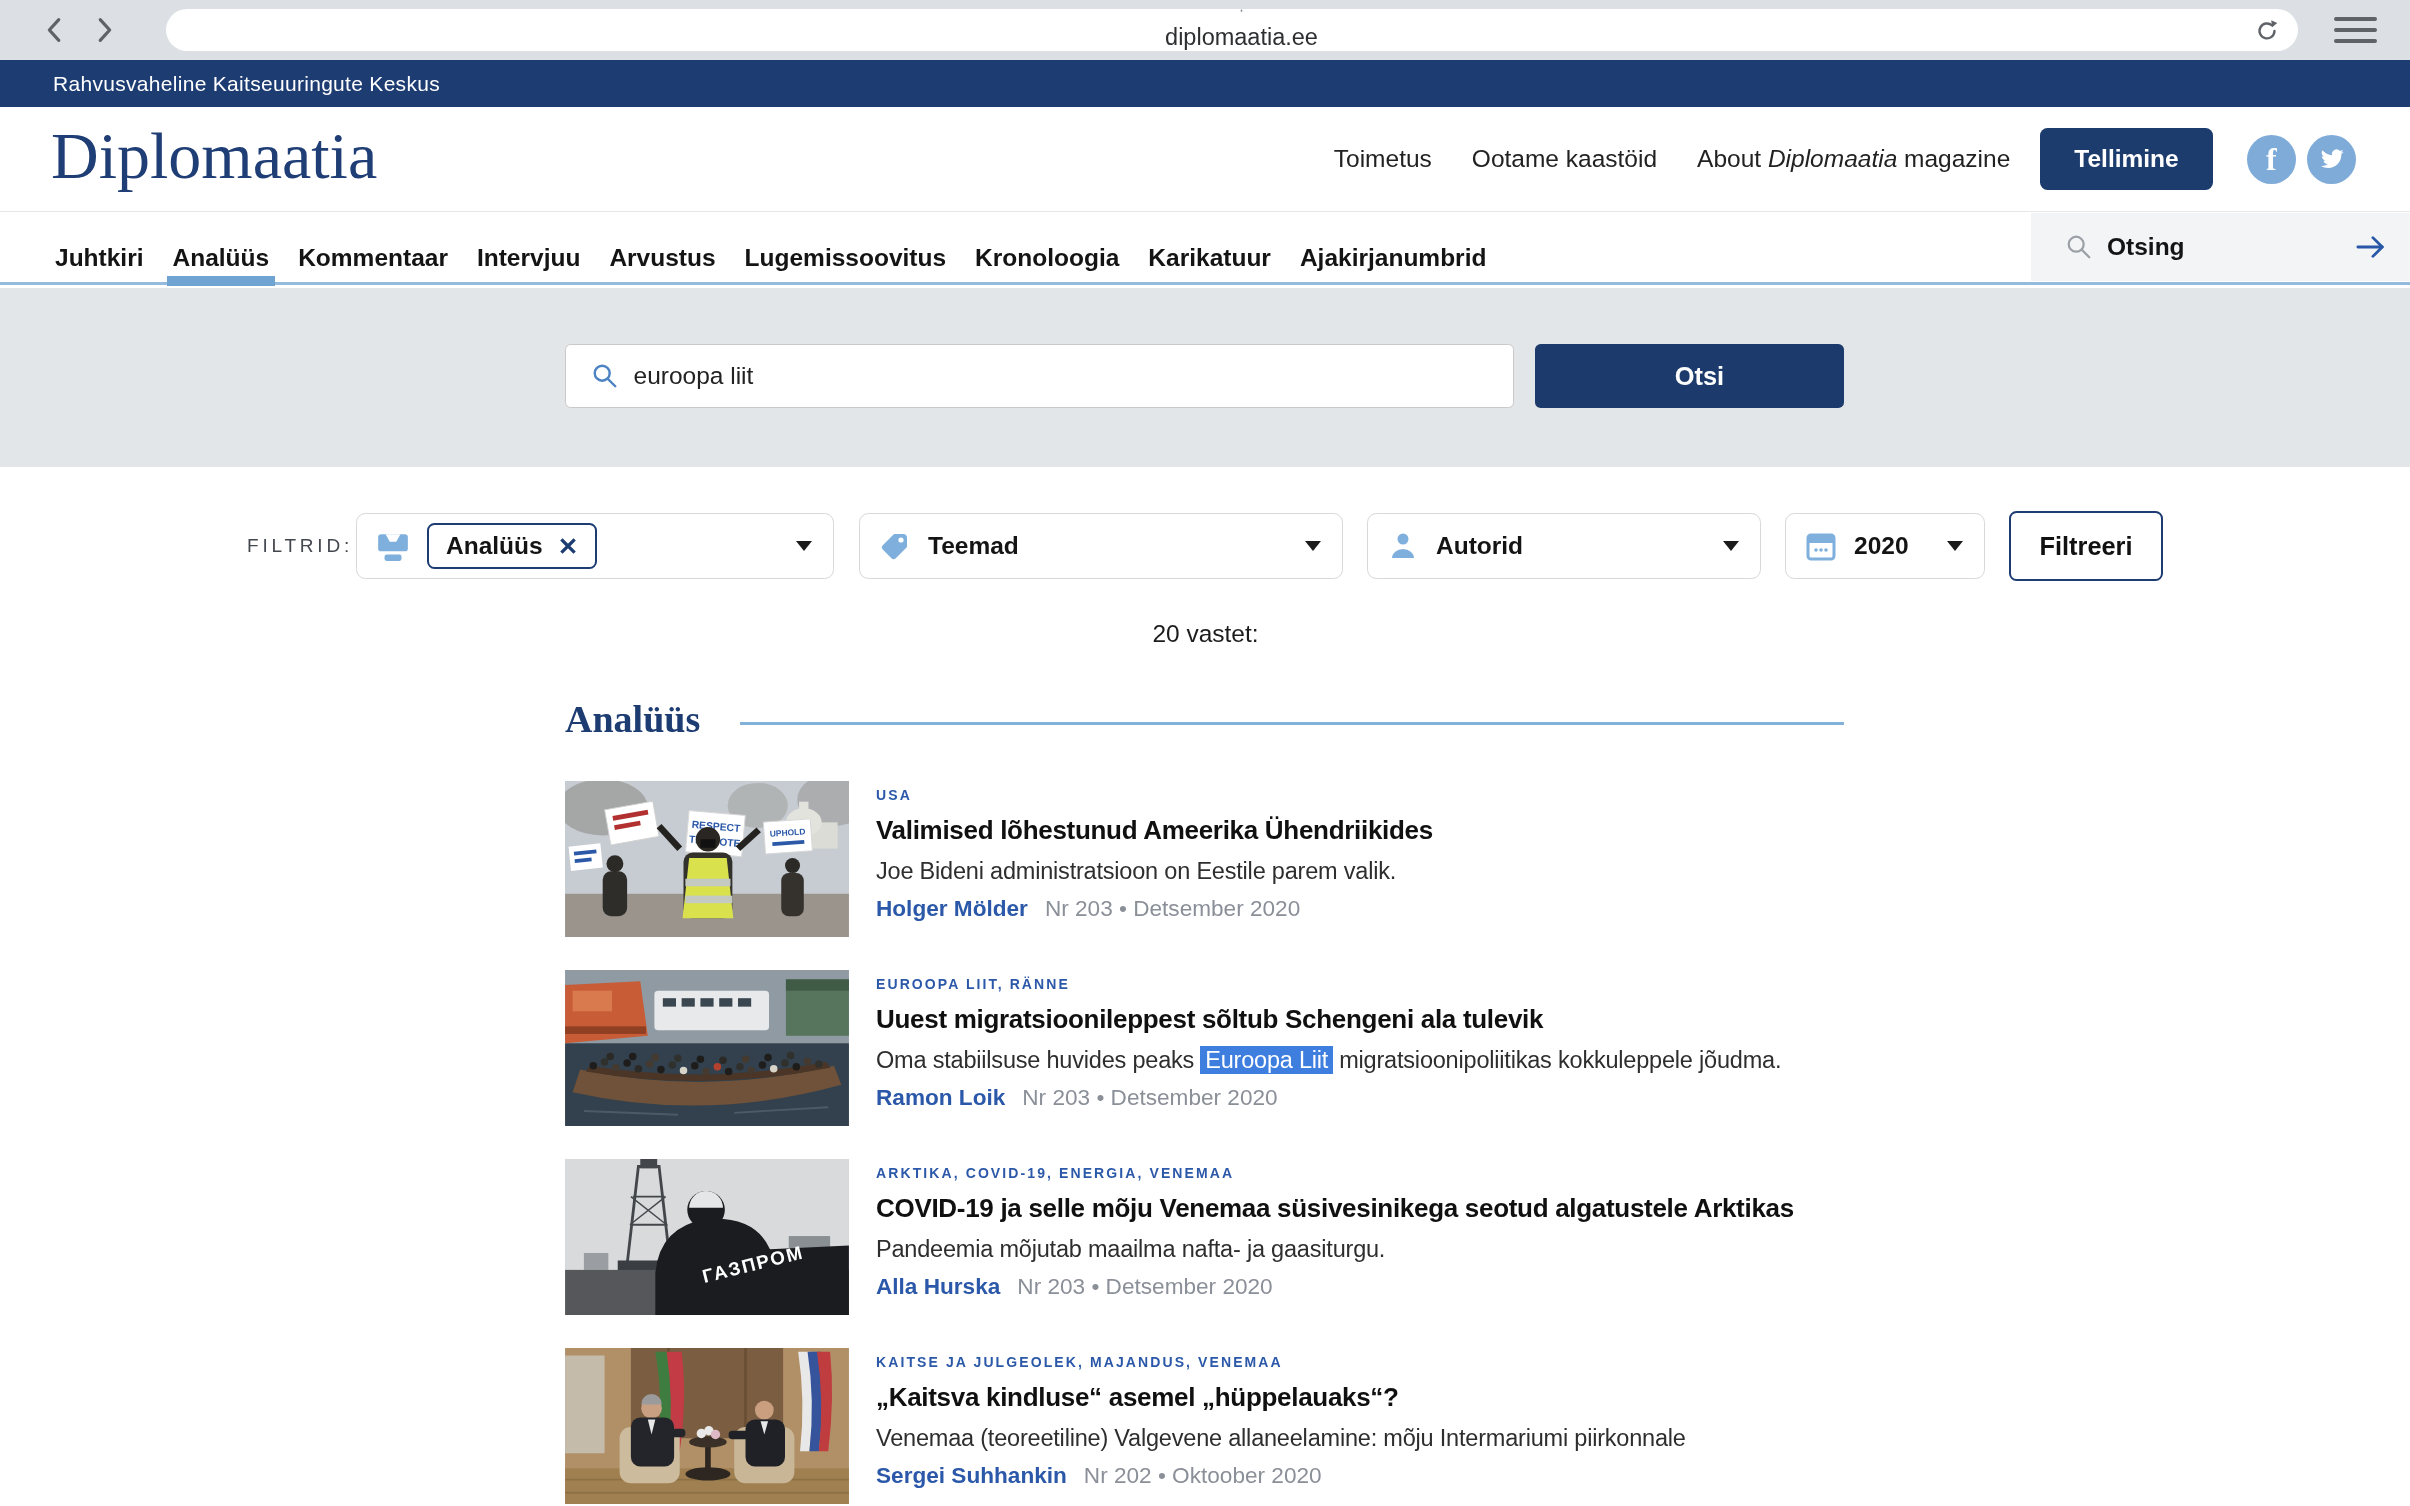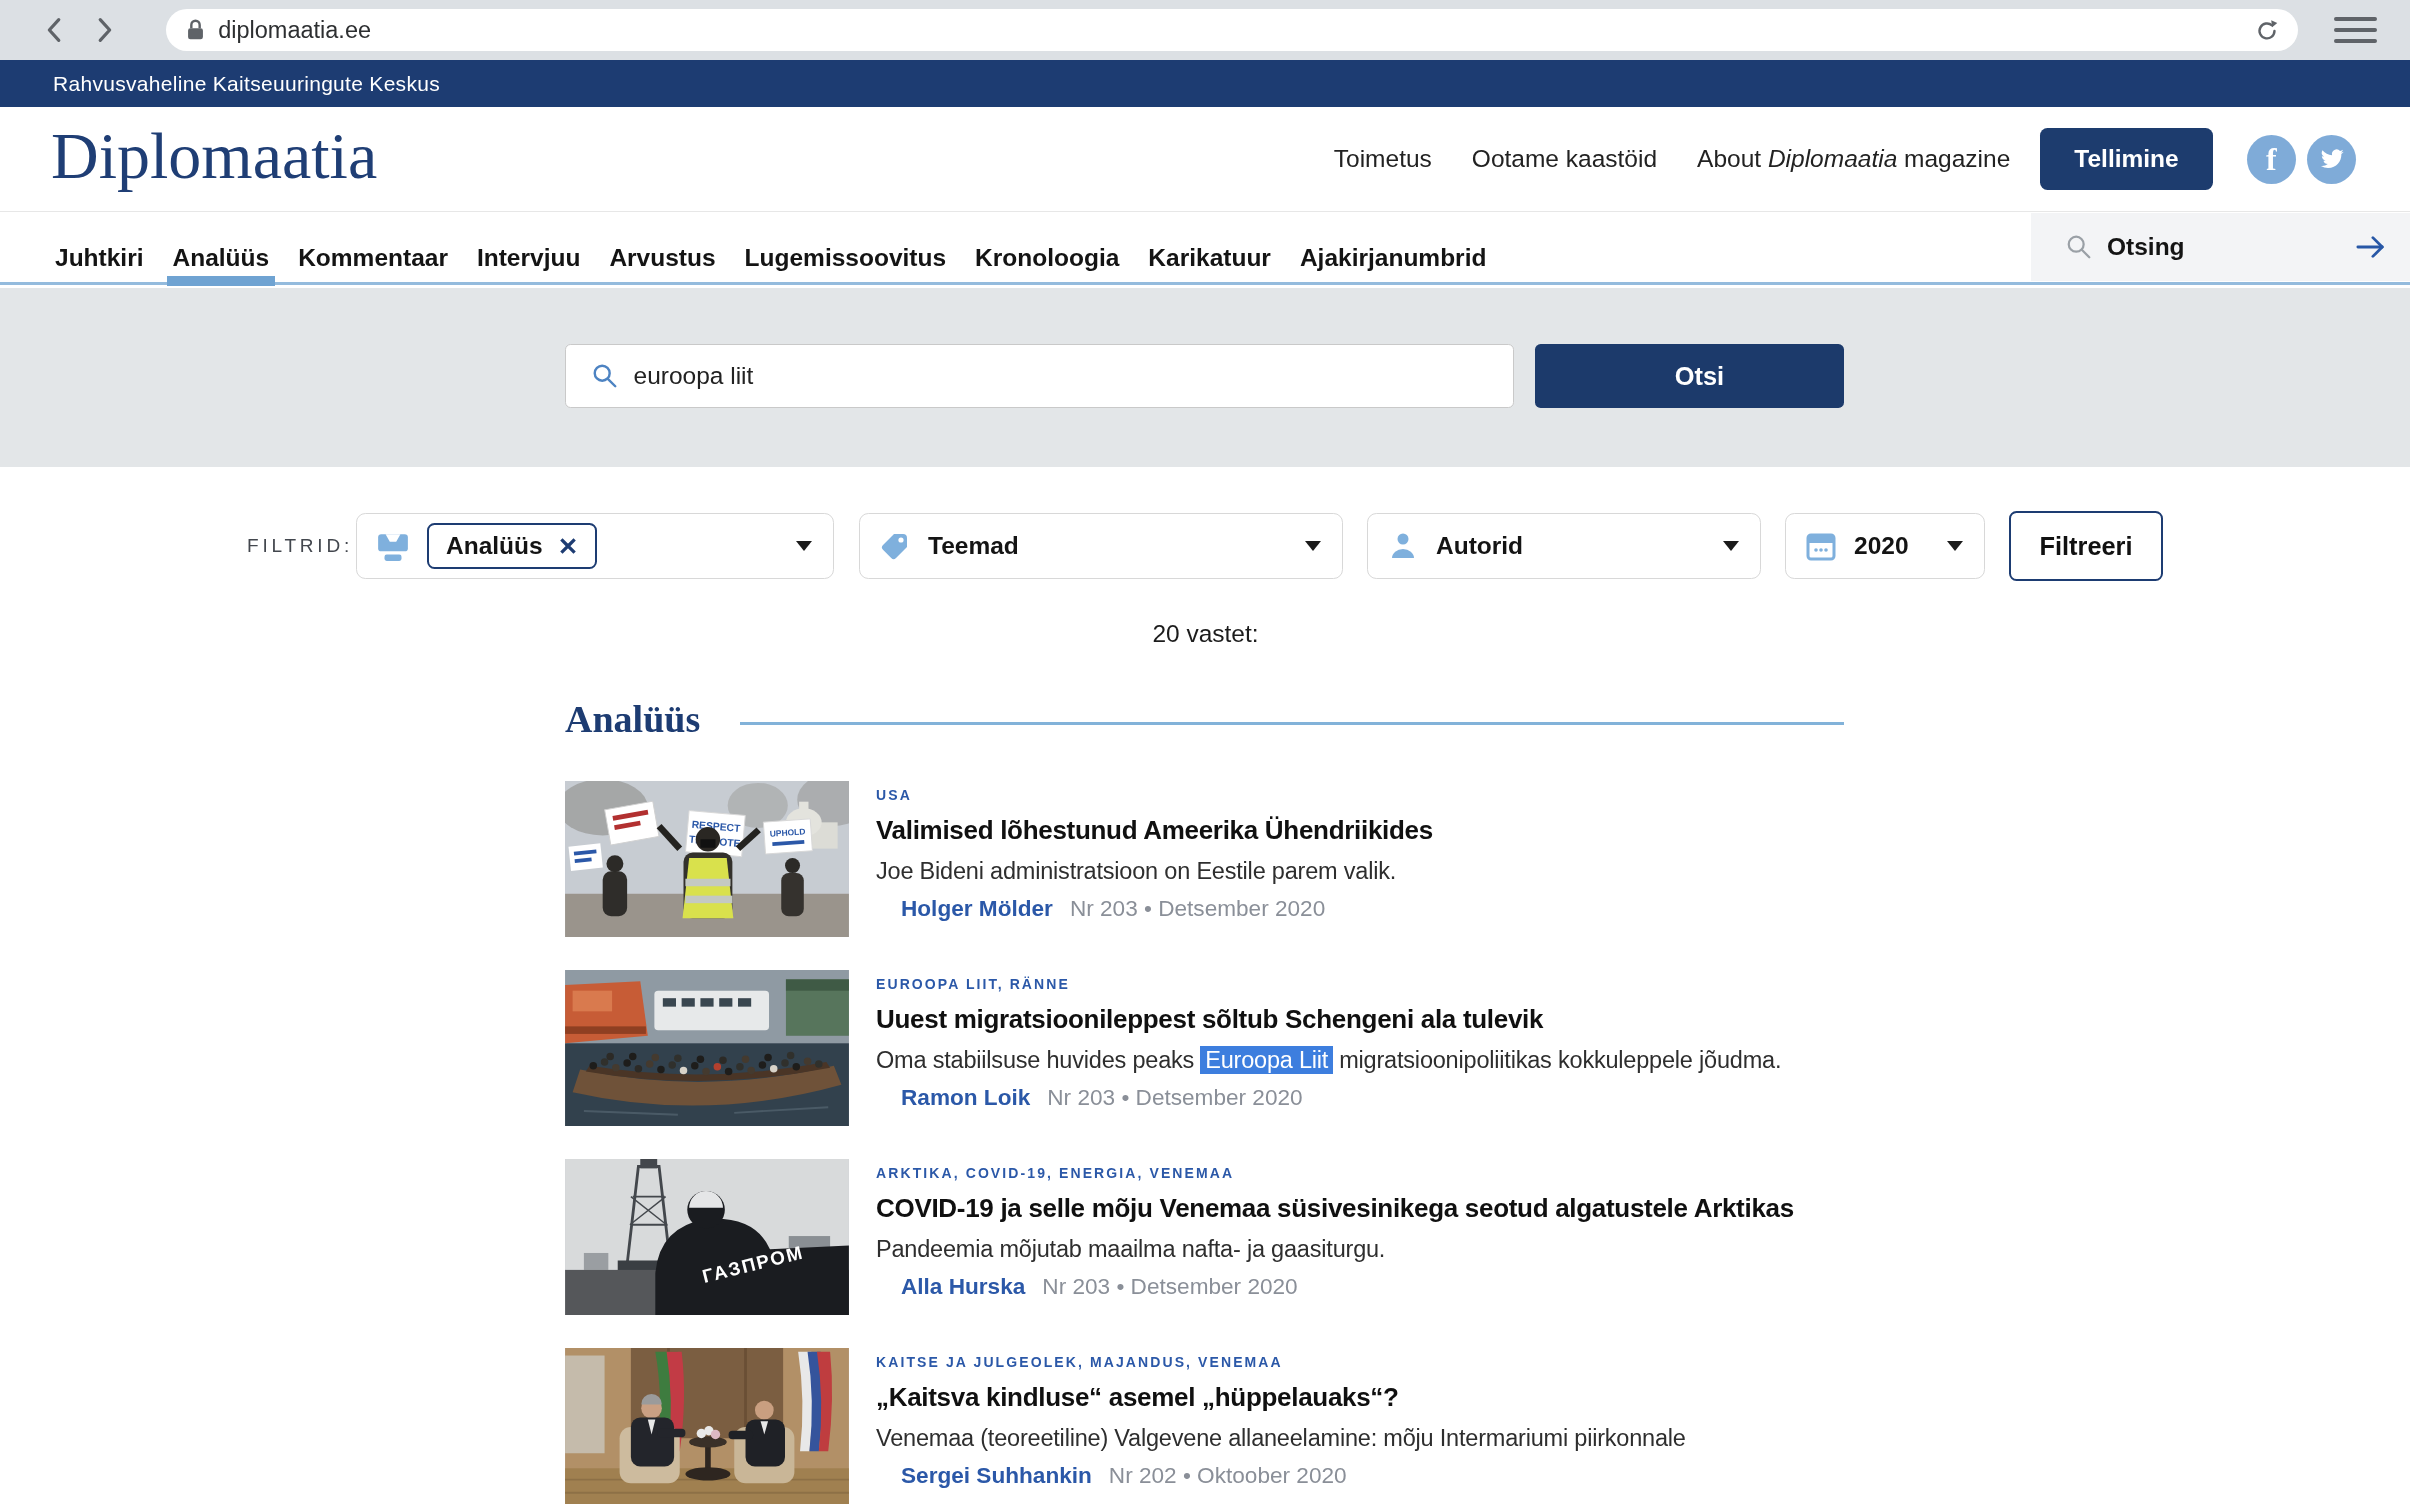--- a/index.html
+++ b/index.html
@@ -4,21 +4,21 @@
 <style>
   * { margin:0; padding:0; box-sizing:border-box; }
   html,body { width:2411px; height:1507px; overflow:hidden; background:#fff;
     font-family:"Liberation Sans", sans-serif; }
   #screen { position:absolute; top:0; left:0; width:2411px; height:1507px; background:#fff; }
 
   
   .chrome { position:absolute; top:0; left:0; width:2411px; height:60px; background:#dce0e4; }
   .navbtn { position:absolute; top:13px; width:34px; height:34px; }
   .urlbar { position:absolute; left:166px; top:9.4px; width:2132px; height:42px; background:#fff;
-    border-radius:21.7px; display:flex; align-items:center; padding-left:19px; gap:12.2px; }
+    border-radius:21.7px; display:flex; align-items:center; padding-left:19px; gap:12.2px;flex-direction:column; }
   .urltext { font-size:23.5px; color:#2d2f31; }
   .reload { position:absolute; right:17px; top:7.5px; }
   .hamburger { position:absolute; right:34px; top:17px; width:43px; height:26px;
     display:flex; flex-direction:column; justify-content:space-between; cursor:pointer; }
   .hamburger div { height:4.2px; background:#5f6368; border-radius:1.9px; }
 
   
   .banner { position:absolute; top:60px; left:0; width:2411px; height:47px; background:#1d3c72; }
   .banner span { position:absolute; left:53px; top:50%; transform:translateY(-50%);
     color:#fff; font-size:21px; letter-spacing:0.3px; }
@@ -85,21 +85,21 @@
     background:#c7ccd2; cursor:pointer; }
   .art-body { position:absolute; left:311px; top:0; right:0; }
   .art-tags { position:absolute; top:5.6px; font-size:14px; font-weight:bold; letter-spacing:2.1px;
     color:#2b58a8; cursor:pointer; }
   .art-title { position:absolute; top:34px; font-size:26px; font-weight:bold; color:#101010;
     letter-spacing:-0.3px; cursor:pointer; white-space:nowrap; }
   .art-excerpt { position:absolute; top:77px; font-size:23.5px; color:#2e2e2e; letter-spacing:-0.2px; white-space:nowrap; }
   .art-excerpt .hl { background:#3d7ede; color:#fff; padding:0.9px 4.7px; }
   .art-excerpt .hl:empty { display:none; }
   .art-meta { position:absolute; top:115px; font-size:22.6px; white-space:nowrap; }
-  .art-meta .author { font-weight:bold; color:#2b58a8; cursor:pointer;margin-left:25px; }
+  .art-meta .author { font-weight:bold; color:#2b58a8; cursor:pointer; }
   .art-meta .meta { color:#8a8f98; margin-left:17px; }
 </style>
 </head>
 <body>
 
 <div id="screen">
 
   <div class="chrome">
     <svg class="navbtn" style="left:38px" viewBox="0 0 36 36">
       <polyline points="22,7 12,18 22,29" fill="none" stroke="#5f6368" stroke-width="3.4" stroke-linecap="round" stroke-linejoin="round"></polyline>

